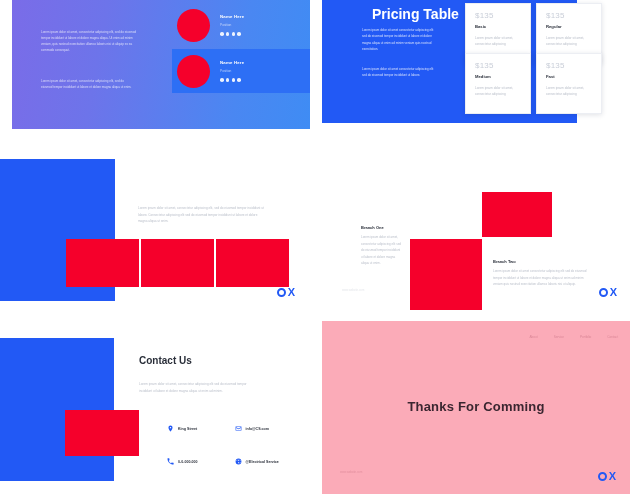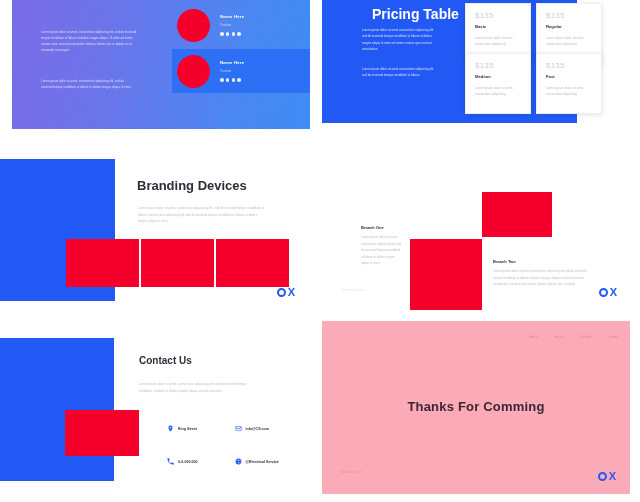--- a/index.html
+++ b/index.html
@@ -245,21 +245,20 @@
         <div class="pc-price">$135</div>
         <div class="pc-name">Fast</div>
         <div class="pc-desc">Lorem ipsum dolor sit amet, consectetur adipiscing</div>
       </div>
     </div>
   </div>
 
   <div class="slide s3">
     <div class="inner">
       <div class="bluebox"></div>
-      <div class="title">Branding Devices</div>
       <div class="para">Lorem ipsum dolor sit amet, consectetur adipiscing elit, sed do eiusmod tempor incididunt ut labore. Consectetur adipiscing elit sed do eiusmod tempor incididunt ut labore et dolore magna aliqua ut enim.</div>
       <div class="dev d1"></div>
       <div class="dev d2"></div>
       <div class="dev d3"></div>
       <div class="logo br">
         <span class="o"></span>
         <span class="x">X</span>
       </div>
     </div>
   </div>

